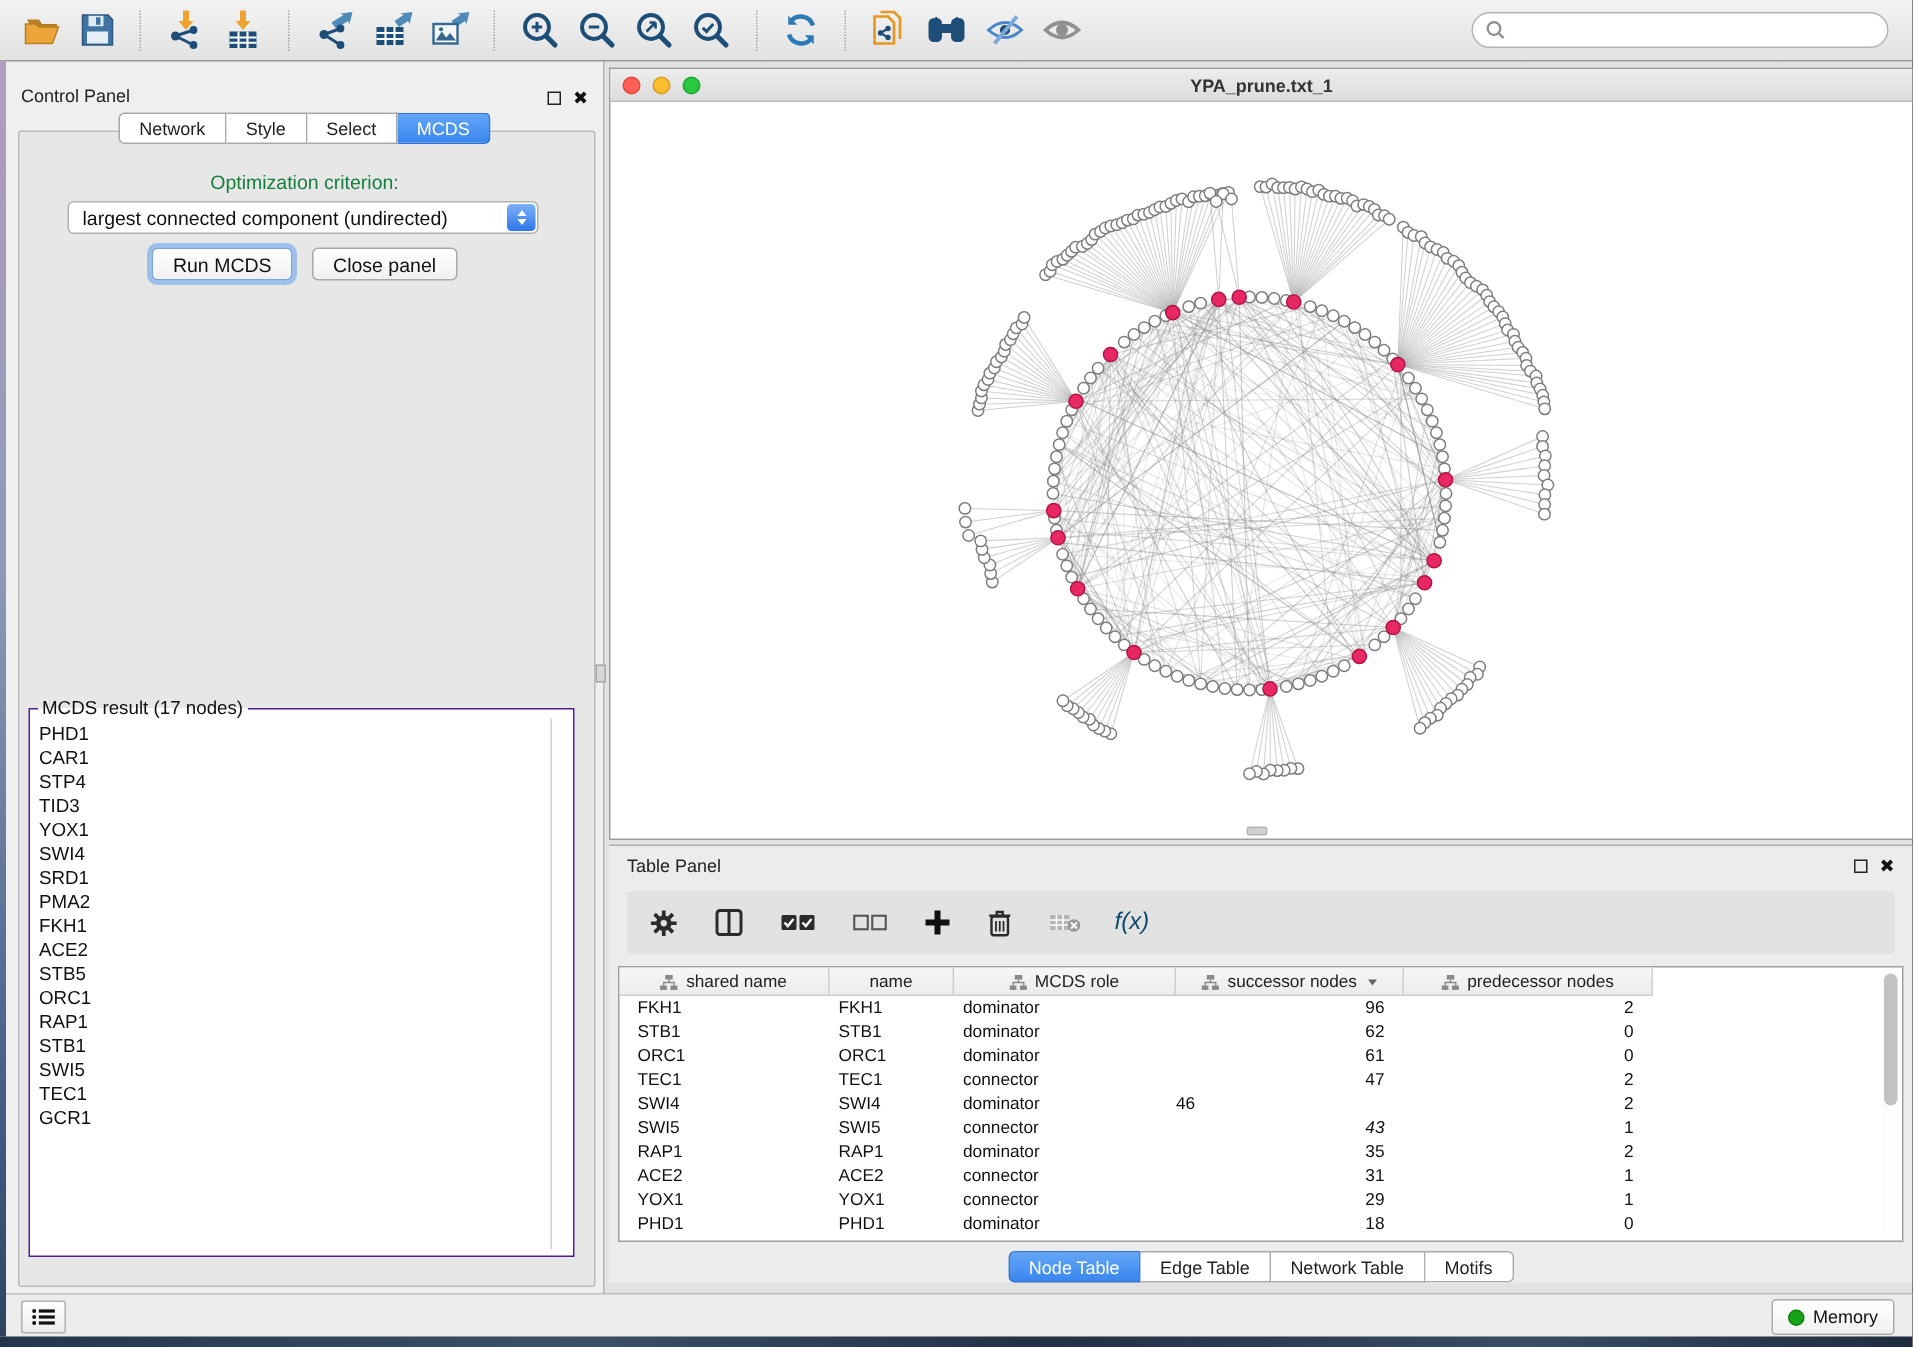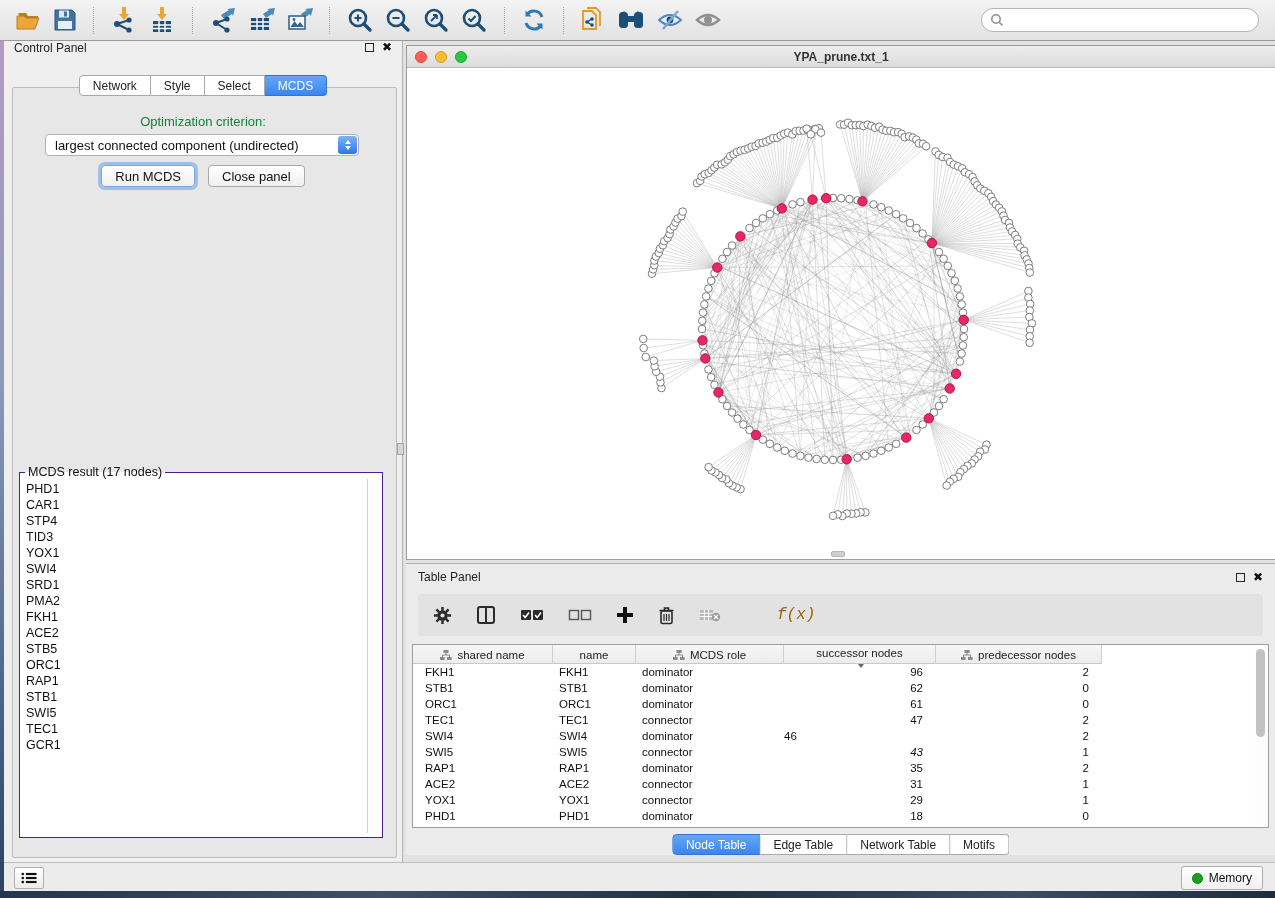--- a/index.html
+++ b/index.html
@@ -19,21 +19,21 @@
   .tbtn{border:none;background:transparent;padding:2px;margin:0 3px;cursor:pointer;line-height:0;}
   .tsep{width:1px;height:27px;border-left:1px dotted #a5a5a5;margin:0 11px;}
   .searchbox{margin-left:auto;width:278px;height:24px;background:#fff;border:1px solid #b4b4b4;
     border-radius:12px;display:flex;align-items:center;padding:0 8px;}
   .searchbox input{border:none;outline:none;flex:1;font-size:12px;background:transparent;
     font-family:"Liberation Sans",sans-serif;}
 
   
   .cpanel{position:absolute;left:4px;top:41px;width:399px;height:821px;background:#efefef;
     border-right:1px solid #b2b2b2;z-index:2;}
-  .cp-titlebar{position:absolute;left:0;top:0;width:100%;height:30px;display:flex;align-items:flex-start;
+  .cp-titlebar{position:absolute;left:0;top:0;width:100%;height:30px;display:flex;align-items:flex-end;
     padding:0 10px;font-size:12px;color:#222;}
   .panel-winbtns{margin-left:auto;display:flex;align-items:center;gap:8px;}
   .float-ico{width:9px;height:9px;border:1.5px solid #222;display:inline-block;cursor:pointer;}
   .close-ico{font-size:12px;font-weight:bold;color:#111;cursor:pointer;line-height:1;}
   .cp-box{position:absolute;left:8px;top:46px;width:385px;height:771px;background:#e7e7e7;
     border:1px solid #bcbcbc;border-radius:2px;}
   .cp-tabs{position:absolute;left:0;top:34px;width:100%;display:flex;justify-content:center;z-index:3;}
   .seg-tab{height:21px;padding:0 13px;font-size:12px;display:flex;align-items:center;background:#fff;
     border:1px solid #a8a8a8;border-left:none;color:#222;cursor:pointer;white-space:nowrap;}
   .seg-tab:first-child{border-left:1px solid #a8a8a8;border-radius:4px 0 0 4px;}
@@ -81,22 +81,22 @@
     border:1px solid #b5b5b5;border-radius:2px;}
 
   
   .tpanel{position:absolute;left:406px;top:563px;width:869px;height:292px;background:#ececec;
     border-top:1px solid #adadad;z-index:2;}
   .tp-titlebar{position:absolute;left:0;top:0;width:100%;height:26px;display:flex;align-items:center;
     padding:0 12px;font-size:12px;color:#222;gap:37px;}
   .tp-toolbar{position:absolute;left:12px;top:30px;width:845px;height:42px;background:#e2e2e2;
     border-radius:3px;display:flex;align-items:center;gap:20px;padding-left:13px;}
   .tp-toolbar .tbtn{margin:0;}
-  .fx-label{font-family:Liberation Mono, monospace;font-style:italic;font-size:16px;
-    color:#a16207;margin-left:34px;}
+  .fx-label{font-family:Liberation Sans, sans-serif;font-style:italic;font-size:16px;
+    color:#0c4a6e;}
   .tp-table{position:absolute;left:6px;top:80px;width:857px;height:184px;background:#fff;
     border:1px solid #9e9e9e;overflow:hidden;}
   .tp-header{position:absolute;left:0;top:0;height:19px;display:flex;
     background:linear-gradient(#f7f7f7,#ececec);border-bottom:1px solid #c9c9c9;}
   .th-cell{height:19px;display:flex;align-items:center;justify-content:center;gap:5px;
     font-size:11.5px;color:#222;border-right:1px solid #cfcfcf;cursor:pointer;position:relative;}
   .sort-caret{width:0;height:0;border-left:3.5px solid transparent;border-right:3.5px solid transparent;
     border-top:4px solid #666;margin-left:2px;}
   .tp-rows{position:absolute;left:0;top:19px;width:100%;}
   .t-row{display:flex;height:16px;line-height:16px;font-size:11.5px;color:#111;cursor:default;}
@@ -1101,21 +1101,21 @@
           </div>
           <div class="th-cell" style="width: 148px;">
             <svg width="12" height="10" viewBox="0 0 12 10">
               <rect x="3.5" y="0" width="5" height="3" fill="#8a8a8a"></rect>
               <path d="M6 3v2M2.5 7V5h7v2" stroke="#8a8a8a" stroke-width="1" fill="none"></path>
               <rect x="0" y="7" width="4.6" height="3" fill="#8a8a8a"></rect>
               <rect x="7" y="7" width="4.6" height="3" fill="#8a8a8a"></rect>
             </svg>
             <span>MCDS role</span>
           </div>
-          <div class="th-cell" style="width: 152px; flex-direction: column;">
+          <div class="th-cell" style="width: 152px;">
             <svg width="12" height="10" viewBox="0 0 12 10">
               <rect x="3.5" y="0" width="5" height="3" fill="#8a8a8a"></rect>
               <path d="M6 3v2M2.5 7V5h7v2" stroke="#8a8a8a" stroke-width="1" fill="none"></path>
               <rect x="0" y="7" width="4.6" height="3" fill="#8a8a8a"></rect>
               <rect x="7" y="7" width="4.6" height="3" fill="#8a8a8a"></rect>
             </svg>
             <span>successor nodes</span>
             <span class="sort-caret"></span>
           </div>
           <div class="th-cell" style="width: 166px;">

